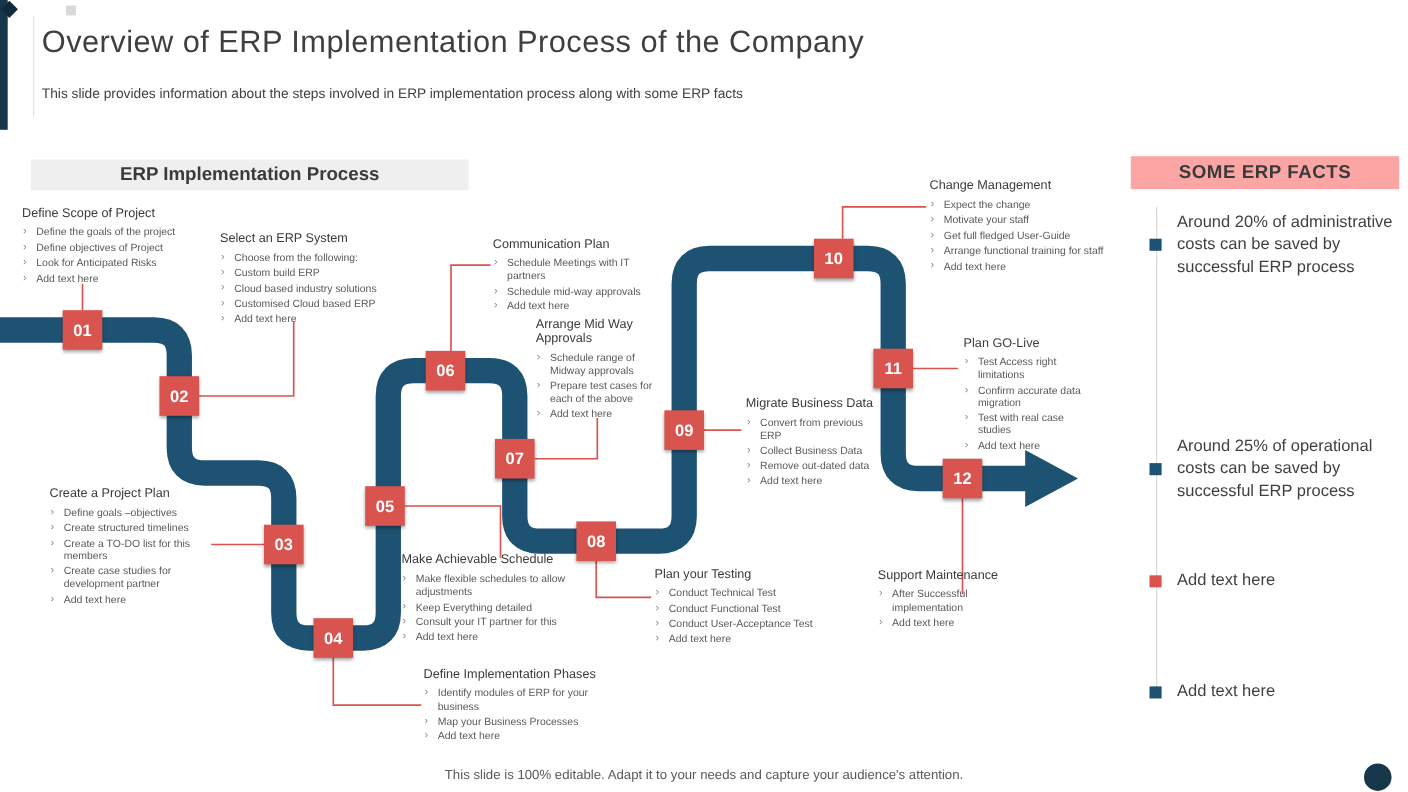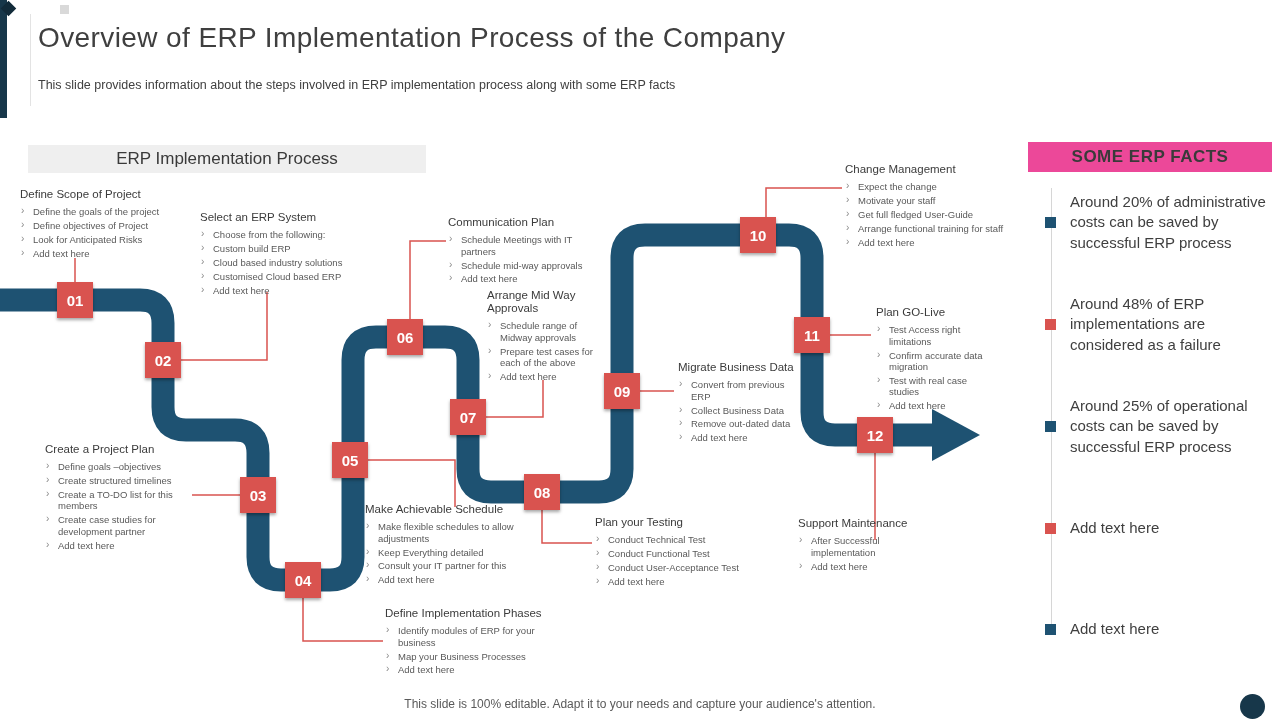--- a/index.html
+++ b/index.html
@@ -9,22 +9,22 @@
 
   .left-bar { position:absolute; left:0; top:0; width:7px; height:118px; background:#17374A; }
   .diamond { position:absolute; left:3px; top:3px; width:11px; height:11px; background:#122B3A; transform:rotate(45deg); }
   .small-square { position:absolute; left:60px; top:5px; width:9px; height:9px; background:#d9d9d9; }
   .title-rule { position:absolute; left:30px; top:14px; width:1px; height:92px; background:#e3e3e3; }
 
   .page-title { position:absolute; left:38px; top:22px; font-size:28px; font-weight:normal; color:#3f3f3f; letter-spacing:0.4px; }
   .page-subtitle { position:absolute; left:38px; top:78px; font-size:12.5px; color:#404040; }
 
   .proc-header { position:absolute; left:28px; top:145px; width:398px; height:28px; background:#efefef;
-    display:flex; align-items:center; justify-content:center; font-size:17px; font-weight:normal; color:#3a3a3a; }
-  .facts-header { position:absolute; left:1028px; top:142px; width:244px; height:30px; background:#ec4899;
+    display:flex; align-items:center; justify-content:center; font-size:17px; font-weight:bold; color:#3a3a3a; }
+  .facts-header { position:absolute; left:1028px; top:142px; width:244px; height:30px; background:#fca5a5;
     display:flex; align-items:center; justify-content:center; font-size:17px; font-weight:bold; color:#3a3a3a; letter-spacing:0.5px; }
 
   .snake { position:absolute; left:0; top:0; }
 
   .badge { position:absolute; width:36px; height:36px; background:#D9534F; color:#ffffff;
     font-size:15px; font-weight:bold; display:flex; align-items:center; justify-content:center;
     box-shadow:0 2px 3px rgba(0,0,0,0.35); z-index:5; }
 
   .step { position:absolute; z-index:4; }
   .step-title { font-size:11.5px; font-weight:normal; color:#3b3b3b; margin-bottom:5px; line-height:1.15; }
@@ -207,24 +207,20 @@
       <li>Add text here</li>
     </ul>
   </div>
 
   <div class="facts-line"></div>
 
   <div class="fact" style="top:192px">
     <span class="fact-bullet blue"></span>
     <div class="fact-text">Around 20% of administrative costs can be saved by successful ERP process</div>
   </div>
-  <div class="fact" style="top:294px">
-    <span class="fact-bullet red"></span>
-    <div class="fact-text">Around 48% of ERP implementations are considered as a failure</div>
-  </div>
   <div class="fact" style="top:396px">
     <span class="fact-bullet blue"></span>
     <div class="fact-text">Around 25% of operational costs can be saved by successful ERP process</div>
   </div>
   <div class="fact" style="top:518px">
     <span class="fact-bullet red"></span>
     <div class="fact-text">Add text here</div>
   </div>
   <div class="fact" style="top:619px">
     <span class="fact-bullet blue"></span>

